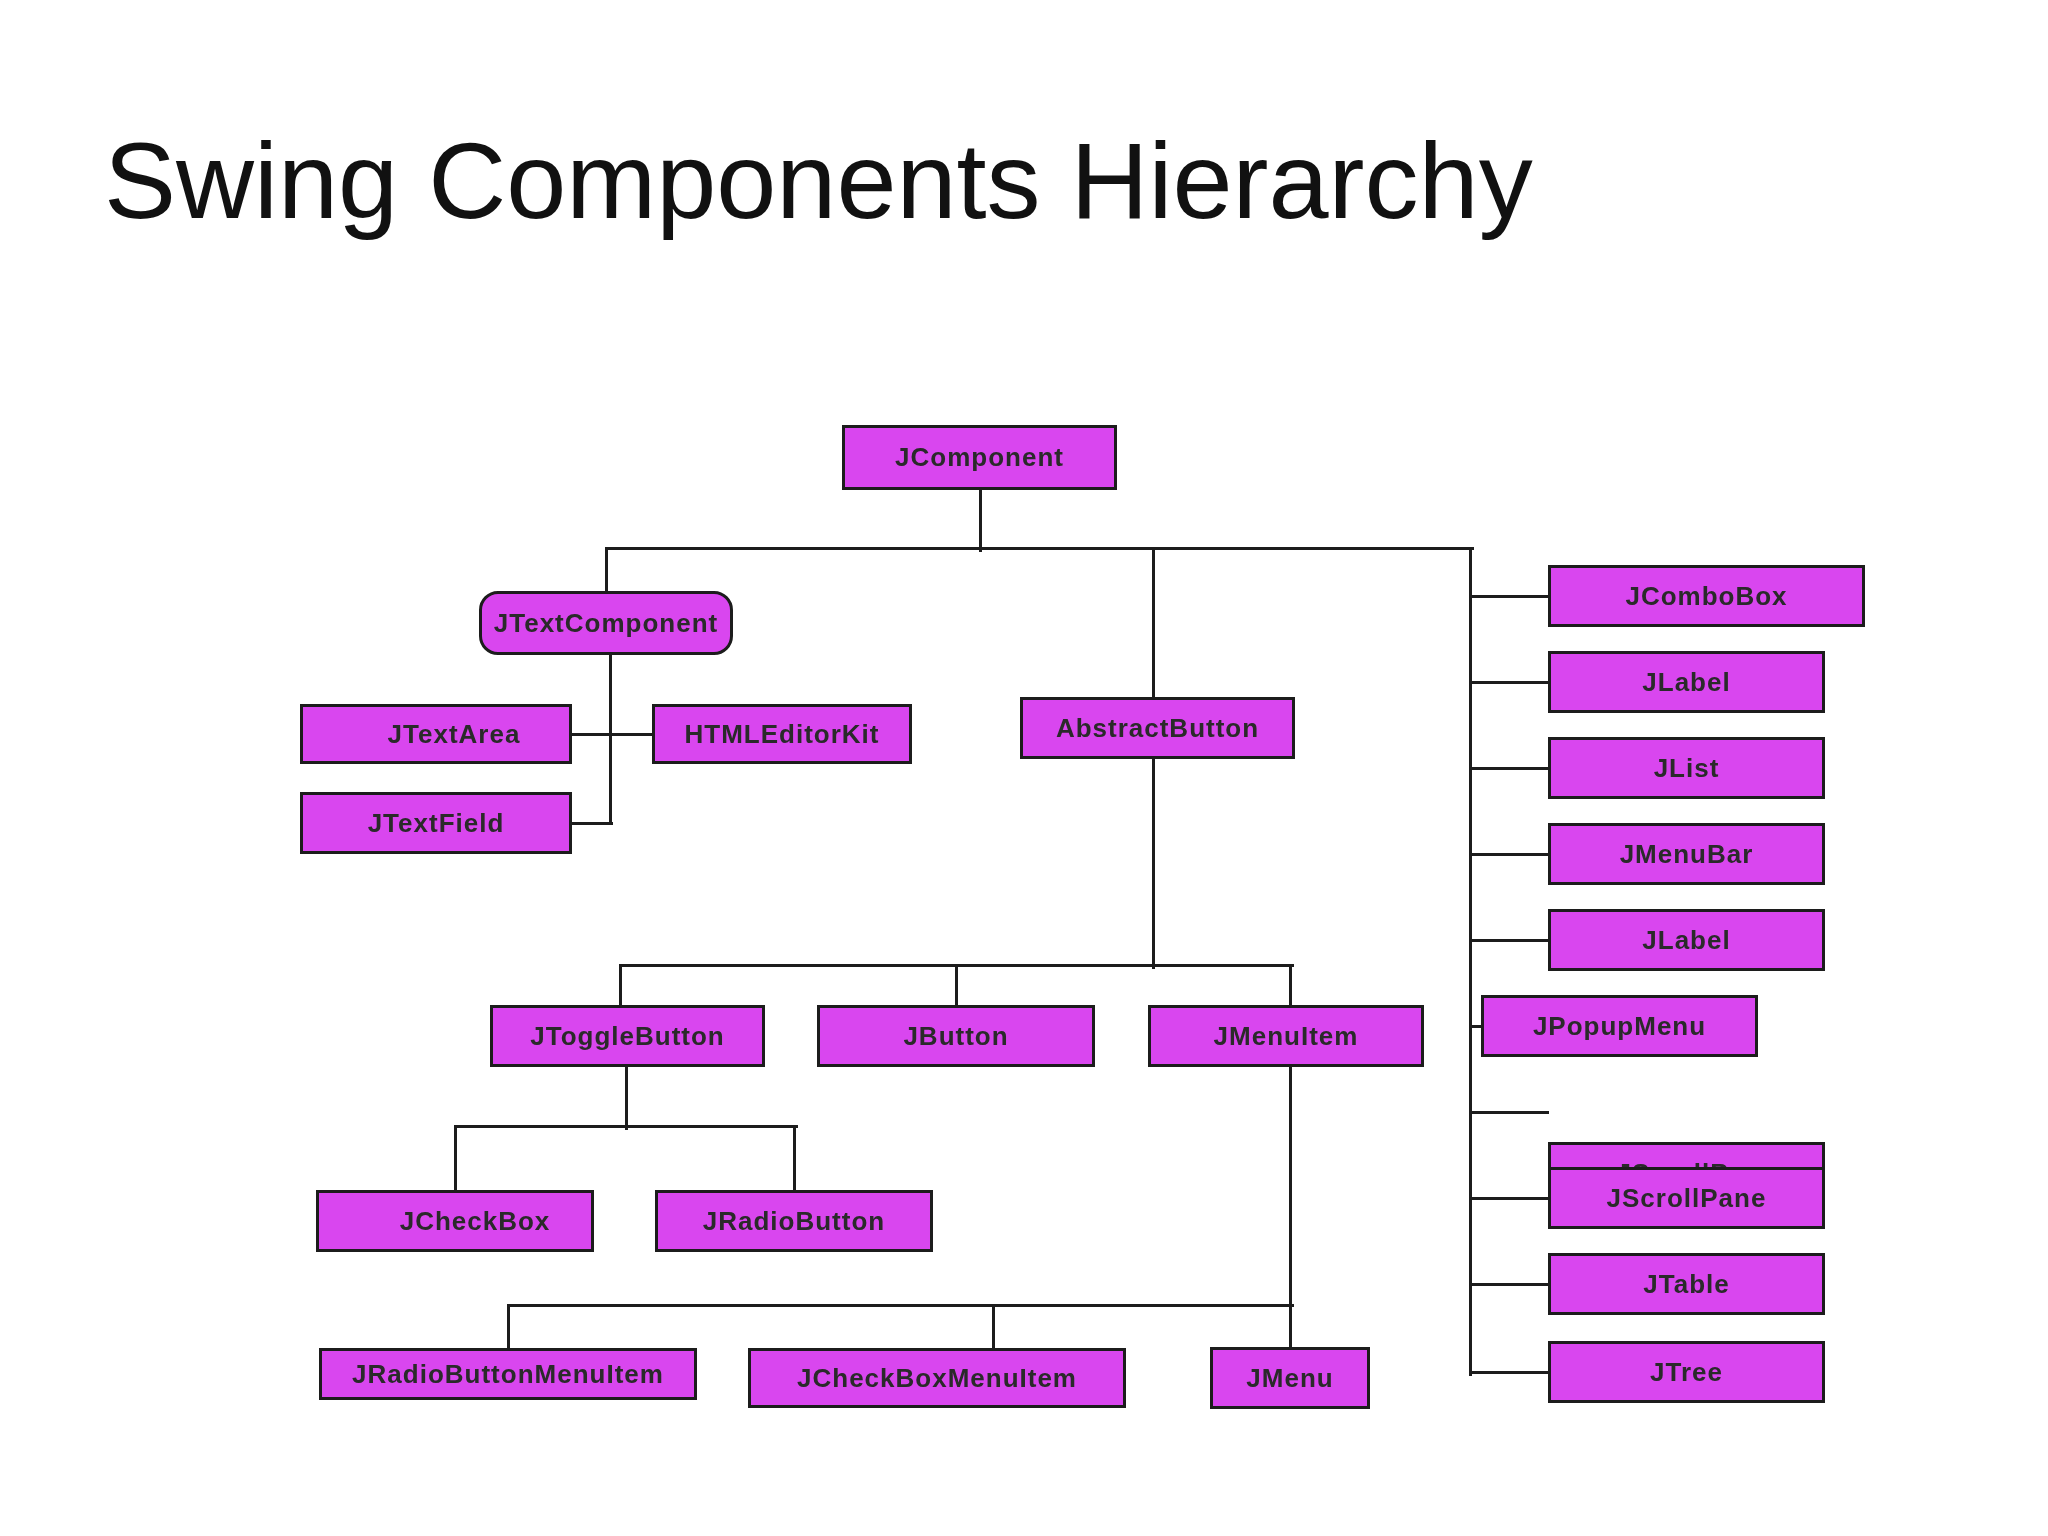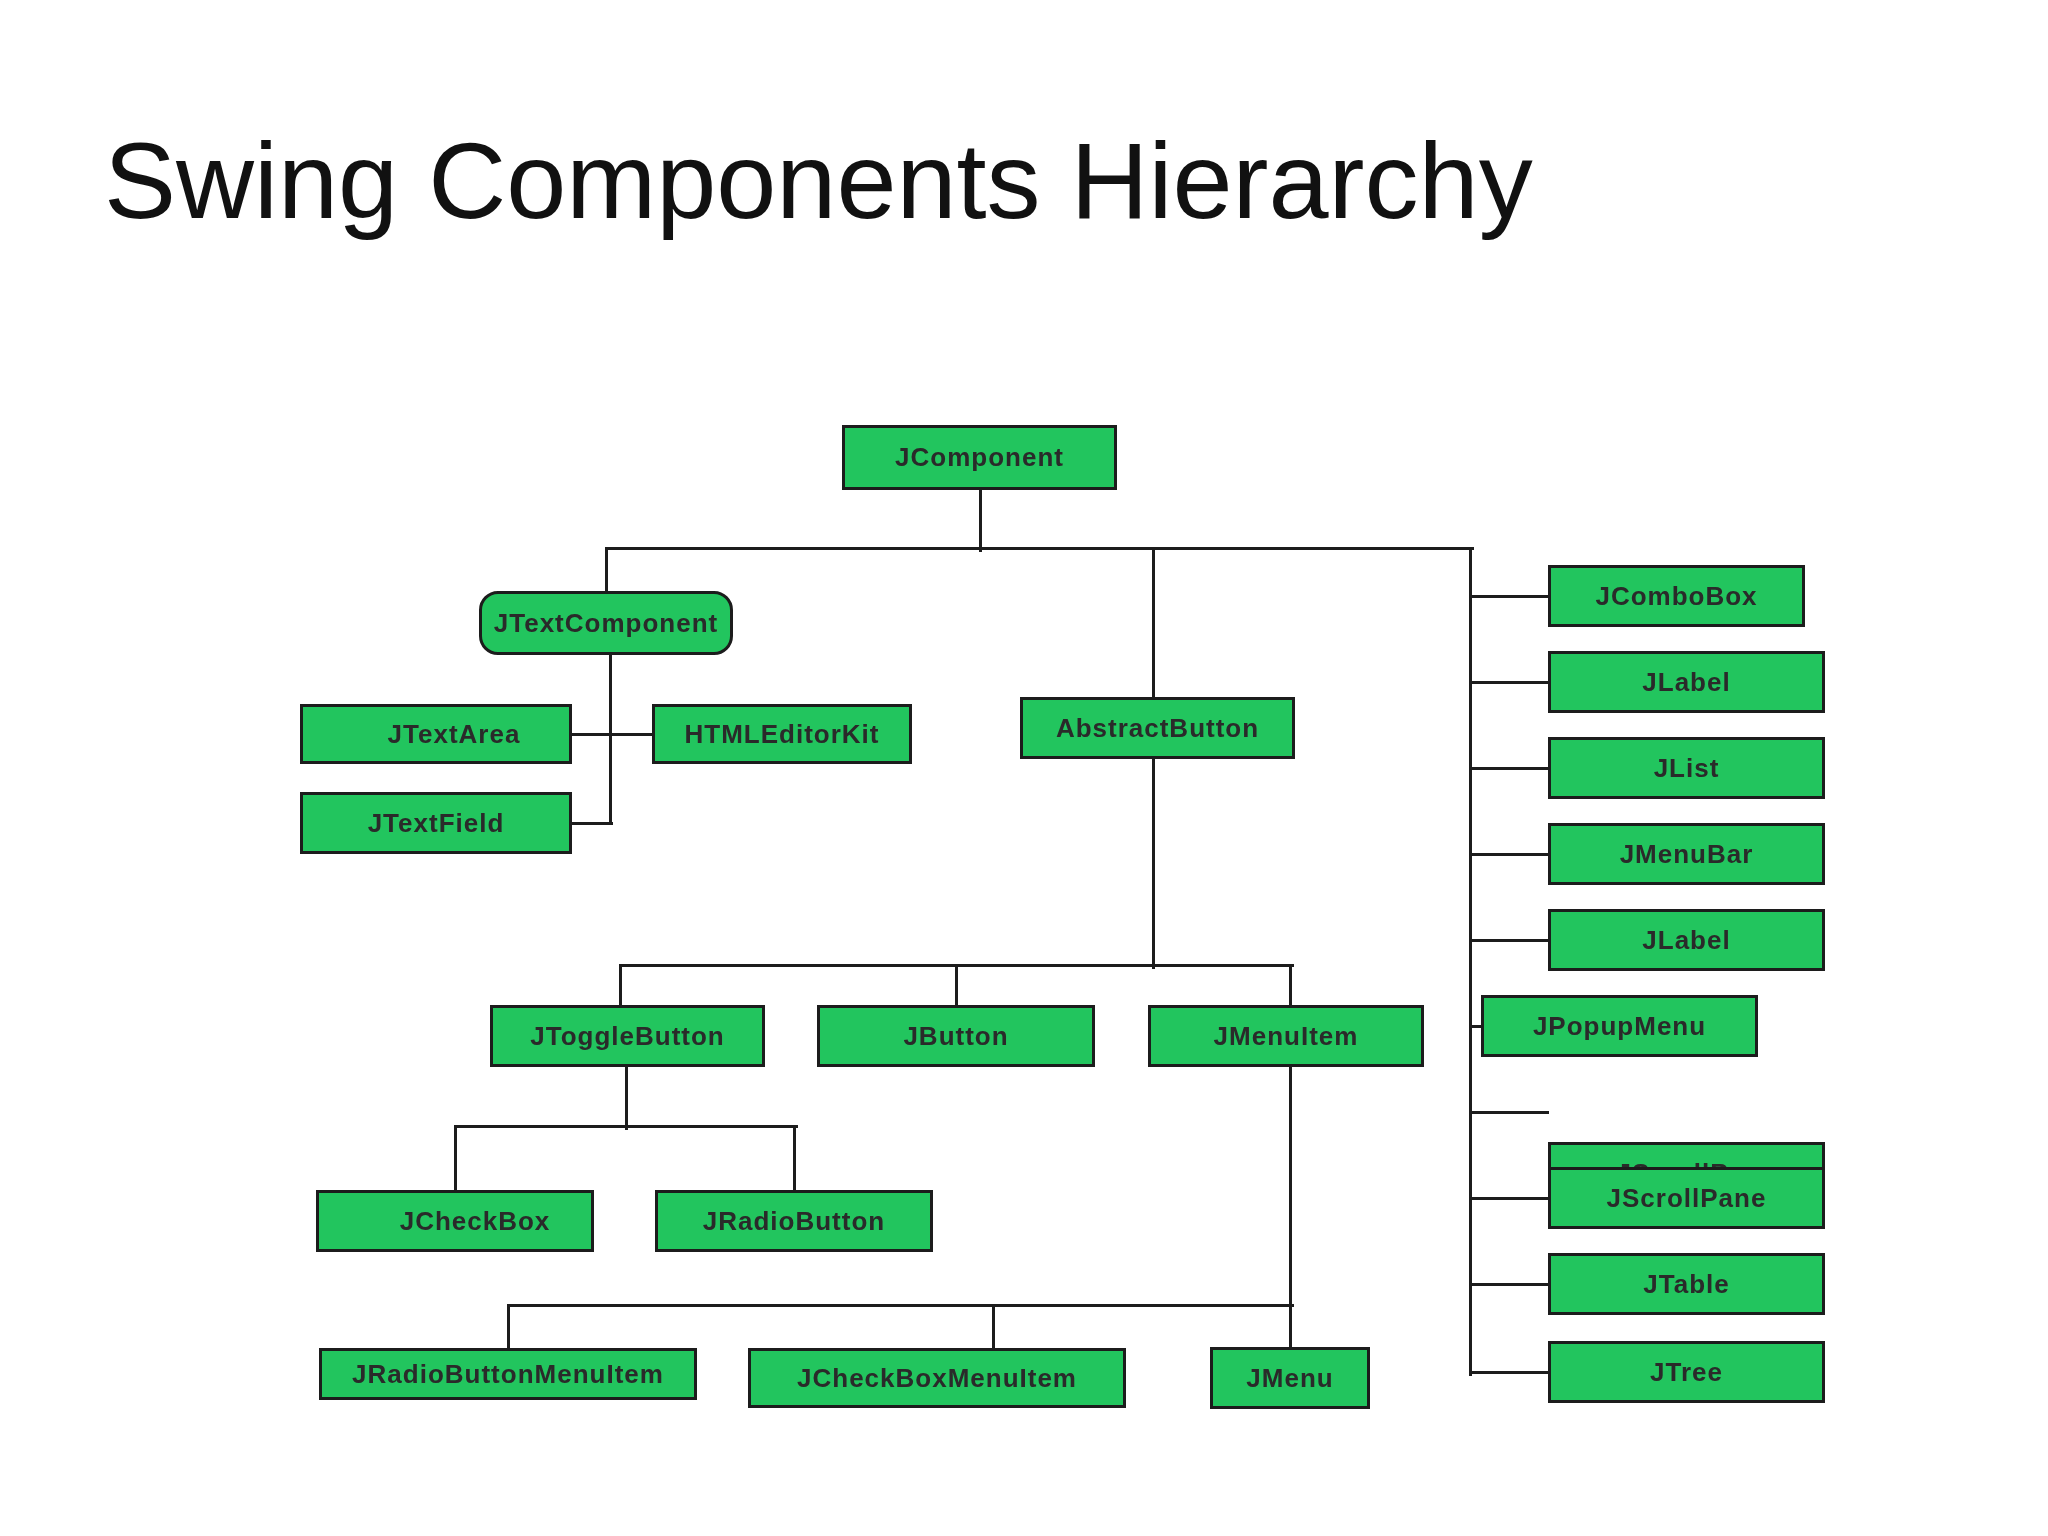--- a/index.html
+++ b/index.html
@@ -22,21 +22,21 @@
     font-size: 108px;
     font-weight: 400;
     color: #111111;
     letter-spacing: 0px;
     white-space: nowrap;
   }
   .node {
     position: absolute;
     box-sizing: border-box;
     border: 3px solid #1c1c1c;
-    background: #22c55e;
+    background: #d946ef;
     display: flex;
     align-items: center;
     justify-content: center;
     font-size: 26px;
     font-weight: 700;
     color: #2a2a2a;
     letter-spacing: 1px;
     white-space: nowrap;
     z-index: 2;
   }
@@ -90,21 +90,21 @@
       <div class="node" style="left: 300px; top: 792px; width: 272px; height: 62px;">JTextField</div>
       <div class="node" style="left: 1020px; top: 697px; width: 275px; height: 62px;">AbstractButton</div>
       <div class="node" style="left: 490px; top: 1005px; width: 275px; height: 62px;">JToggleButton</div>
       <div class="node" style="left: 817px; top: 1005px; width: 278px; height: 62px;">JButton</div>
       <div class="node" style="left: 1148px; top: 1005px; width: 276px; height: 62px;">JMenuItem</div>
       <div class="node" style="left: 316px; top: 1190px; width: 278px; height: 62px; padding-left: 40px;">JCheckBox</div>
       <div class="node" style="left: 655px; top: 1190px; width: 278px; height: 62px;">JRadioButton</div>
       <div class="node" style="left: 319px; top: 1348px; width: 378px; height: 52px;">JRadioButtonMenuItem</div>
       <div class="node" style="left: 748px; top: 1348px; width: 378px; height: 60px;">JCheckBoxMenuItem</div>
       <div class="node" style="left: 1210px; top: 1347px; width: 160px; height: 62px;">JMenu</div>
-      <div class="node" style="left: 1548px; top: 565px; width: 257px; height: 62px;">JComboBox</div>
+      <div class="node" style="left: 1548px; top: 565px; width: 317px; height: 62px;">JComboBox</div>
       <div class="node" style="left: 1548px; top: 651px; width: 277px; height: 62px;">JLabel</div>
       <div class="node" style="left: 1548px; top: 737px; width: 277px; height: 62px;">JList</div>
       <div class="node" style="left: 1548px; top: 823px; width: 277px; height: 62px;">JMenuBar</div>
       <div class="node" style="left: 1548px; top: 909px; width: 277px; height: 62px;">JLabel</div>
       <div class="node" style="left: 1481px; top: 995px; width: 277px; height: 62px;">JPopupMenu</div>
       <div class="node" style="left: 1548px; top: 1142px; width: 277px; height: 62px;">JScrollBar</div>
       <div class="node" style="left: 1548px; top: 1167px; width: 277px; height: 62px;">JScrollPane</div>
       <div class="node" style="left: 1548px; top: 1253px; width: 277px; height: 62px;">JTable</div>
       <div class="node" style="left: 1548px; top: 1341px; width: 277px; height: 62px;">JTree</div>
     </div>

